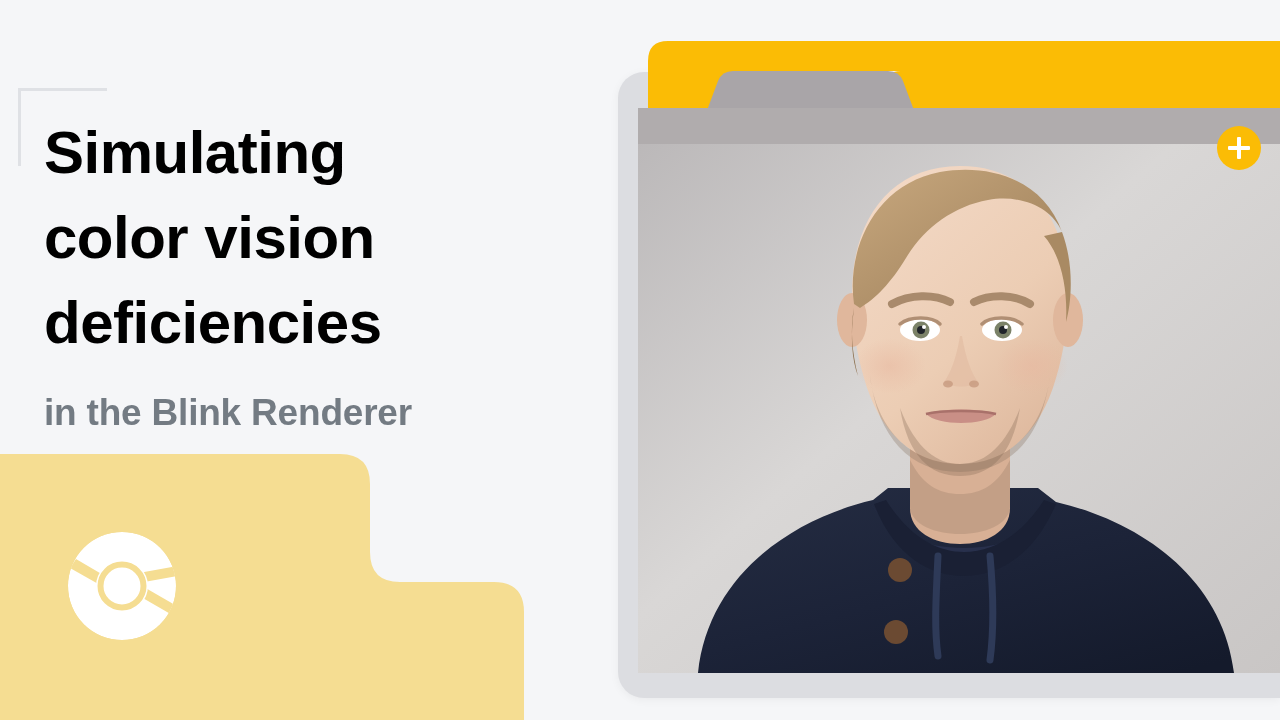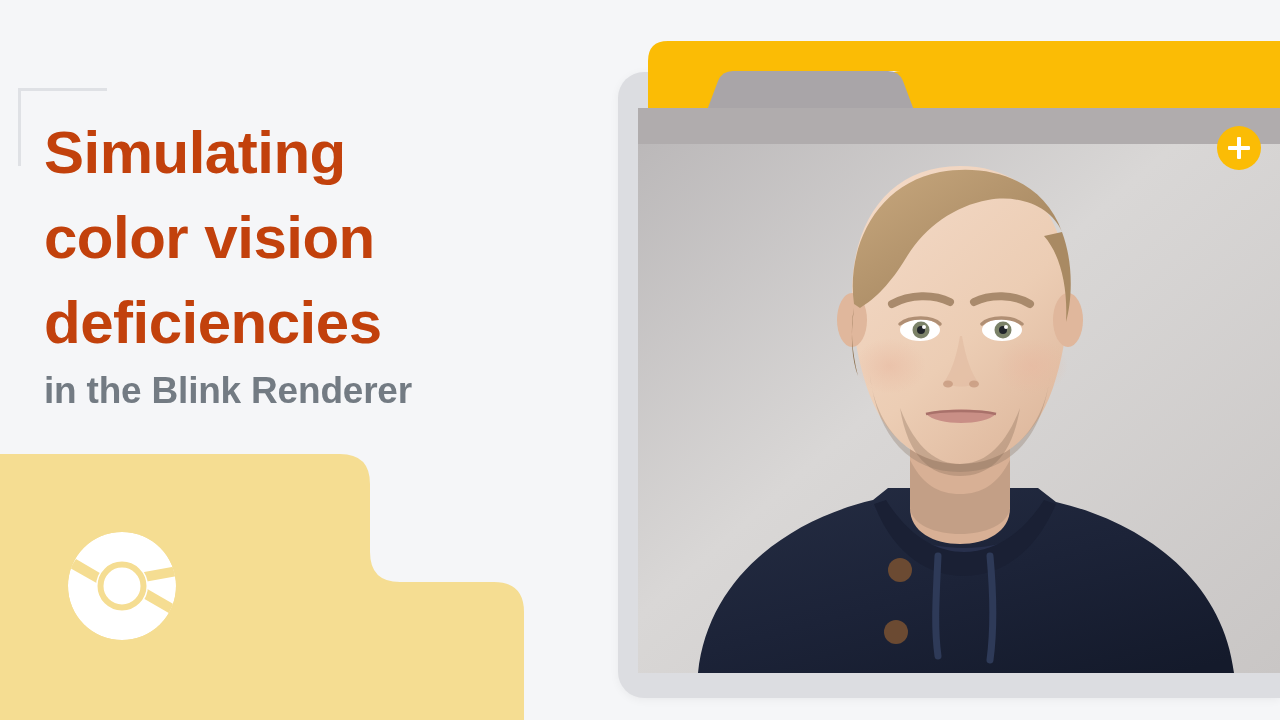--- a/index.html
+++ b/index.html
@@ -42,25 +42,25 @@
     left: 44px;
     top: 110px;
     width: 540px;
   }
   .headline {
     margin: 0;
     font-size: 60px;
     line-height: 1.42;
     font-weight: 700;
     letter-spacing: -0.5px;
-    color: #c2410c;
+    color: #000000;
     white-space: pre-line;
   }
   .subhead {
-    margin: 2px 0 0 0;
+    margin: 24px 0 0 0;
     font-size: 37px;
     line-height: 1.25;
     font-weight: 700;
     letter-spacing: -0.2px;
     color: #737b83;
   }
 
   
   .stair-shape {
     position: absolute;

